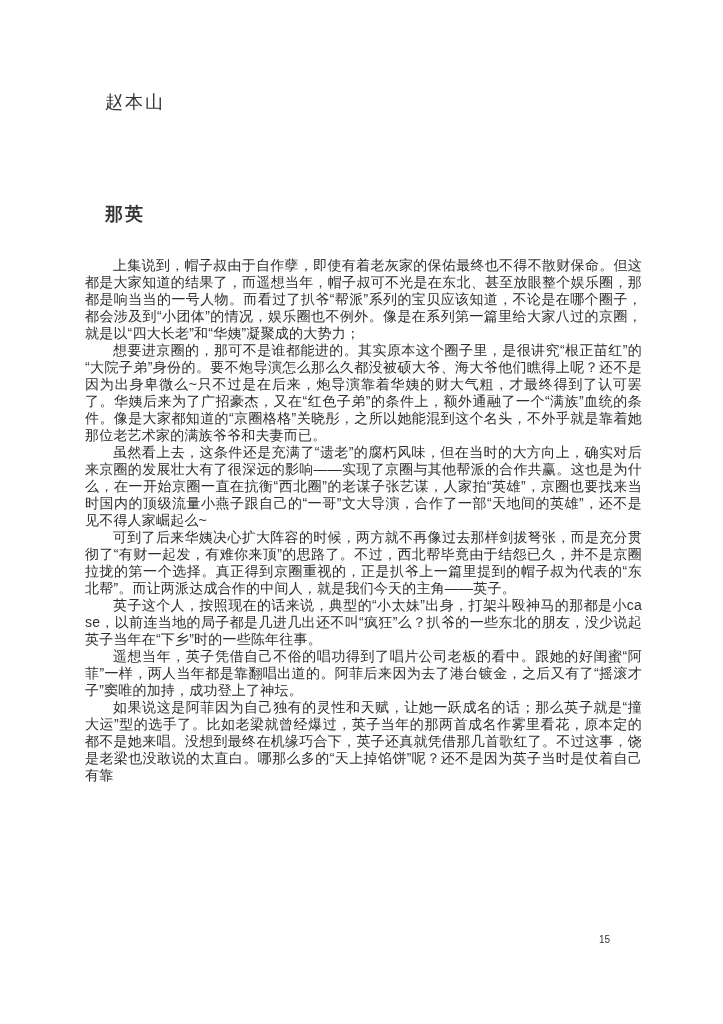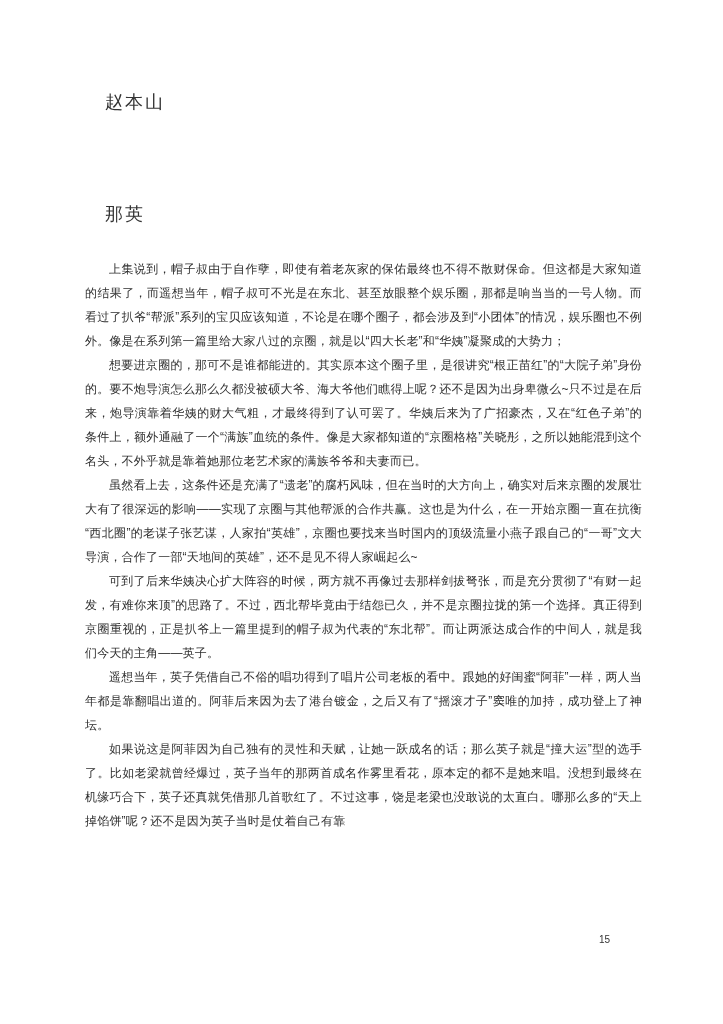--- a/index.html
+++ b/index.html
@@ -20,29 +20,29 @@
     left: 105px;
     margin: 0;
     font-size: 18px;
     font-weight: 400;
     letter-spacing: 2px;
     color: #343434;
     line-height: 1;
     white-space: nowrap;
   }
   .heading-1 { top: 93px; }
-  .heading-2 { top: 205px; }
+  .heading-2 { top: 205px; font-weight: bold; }
   .article-body {
     position: absolute;
     left: 85px;
     top: 257px;
     width: 557px;
     color: #2e2e2e;
-    font-size: 12px;
-    line-height: 24px;
+    font-size: 14px;
+    line-height: 17px;
     text-align: justify;
     text-justify: inter-ideograph;
     letter-spacing: 0.2px;
   }
   .article-body p {
     margin: 0;
     padding: 0;
     text-indent: 2em;
     word-break: break-all;
   }
@@ -62,19 +62,20 @@
 
   <h2 class="section-heading heading-1">赵本山</h2>
 
   <h2 class="section-heading heading-2">那英</h2>
 
   <div class="article-body" id="article-body">
       <p>上集说到，帽子叔由于自作孽，即使有着老灰家的保佑最终也不得不散财保命。但这都是大家知道的结果了，而遥想当年，帽子叔可不光是在东北、甚至放眼整个娱乐圈，那都是响当当的一号人物。而看过了扒爷“帮派”系列的宝贝应该知道，不论是在哪个圈子，都会涉及到“小团体”的情况，娱乐圈也不例外。像是在系列第一篇里给大家八过的京圈，就是以“四大长老”和“华姨”凝聚成的大势力；</p>
       <p>想要进京圈的，那可不是谁都能进的。其实原本这个圈子里，是很讲究“根正苗红”的“大院子弟”身份的。要不炮导演怎么那么久都没被硕大爷、海大爷他们瞧得上呢？还不是因为出身卑微么~只不过是在后来，炮导演靠着华姨的财大气粗，才最终得到了认可罢了。华姨后来为了广招豪杰，又在“红色子弟”的条件上，额外通融了一个“满族”血统的条件。像是大家都知道的“京圈格格”关晓彤，之所以她能混到这个名头，不外乎就是靠着她那位老艺术家的满族爷爷和夫妻而已。</p>
       <p>虽然看上去，这条件还是充满了“遗老”的腐朽风味，但在当时的大方向上，确实对后来京圈的发展壮大有了很深远的影响——实现了京圈与其他帮派的合作共赢。这也是为什么，在一开始京圈一直在抗衡“西北圈”的老谋子张艺谋，人家拍“英雄”，京圈也要找来当时国内的顶级流量小燕子跟自己的“一哥”文大导演，合作了一部“天地间的英雄”，还不是见不得人家崛起么~</p>
       <p>可到了后来华姨决心扩大阵容的时候，两方就不再像过去那样剑拔弩张，而是充分贯彻了“有财一起发，有难你来顶”的思路了。不过，西北帮毕竟由于结怨已久，并不是京圈拉拢的第一个选择。真正得到京圈重视的，正是扒爷上一篇里提到的帽子叔为代表的“东北帮”。而让两派达成合作的中间人，就是我们今天的主角——英子。</p>
+      <p>英子这个人，按照现在的话来说，典型的“小太妹”出身，打架斗殴神马的那都是小case，以前连当地的局子都是几进几出还不叫“疯狂”么？扒爷的一些东北的朋友，没少说起英子当年在“下乡”时的一些陈年往事。</p>
       <p>遥想当年，英子凭借自己不俗的唱功得到了唱片公司老板的看中。跟她的好闺蜜“阿菲”一样，两人当年都是靠翻唱出道的。阿菲后来因为去了港台镀金，之后又有了“摇滚才子”窦唯的加持，成功登上了神坛。</p>
       <p>如果说这是阿菲因为自己独有的灵性和天赋，让她一跃成名的话；那么英子就是“撞大运”型的选手了。比如老梁就曾经爆过，英子当年的那两首成名作雾里看花，原本定的都不是她来唱。没想到最终在机缘巧合下，英子还真就凭借那几首歌红了。不过这事，饶是老梁也没敢说的太直白。哪那么多的“天上掉馅饼”呢？还不是因为英子当时是仗着自己有靠</p>
     </div>
 
   <div class="page-number">15</div>
 
 </div>
 
 </body></html>

